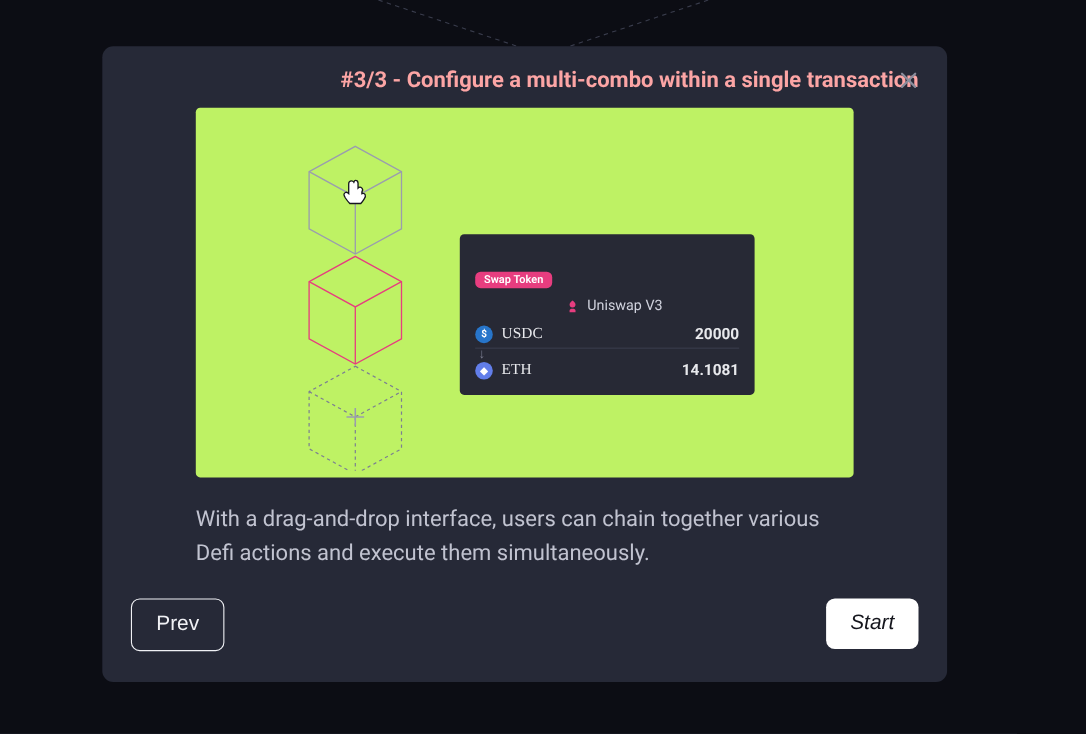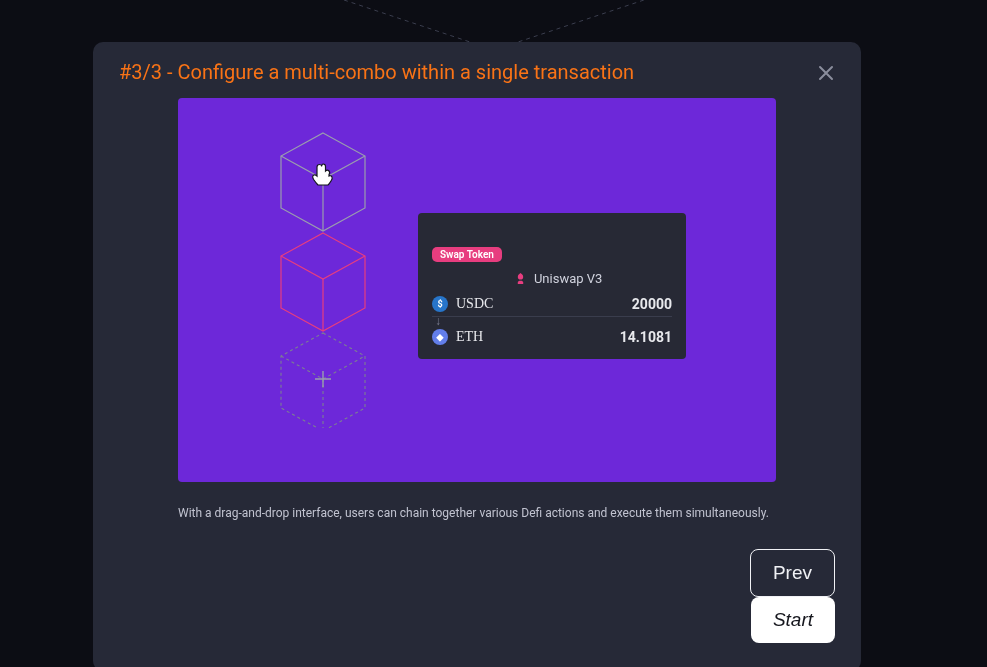--- a/index.html
+++ b/index.html
@@ -34,42 +34,42 @@
     padding: 0 0 28px 0;
   }
   .modal-header {
     display: flex;
     align-items: center;
     padding: 18px 26px 14px 26px;
     position: relative;
   }
   .modal-title {
     flex: 1;
-    text-align: left;
-    color: #f97316;
+    text-align: right;
+    color: #fca5a5;
     font-size: 20px;
-    font-weight: 400;
+    font-weight: 700;
   }
   .close-btn {
     position: absolute;
     right: 22px;
     top: 18px;
     width: 26px;
     height: 26px;
     display: flex;
     align-items: center;
     justify-content: center;
     cursor: pointer;
     color: #8a8d9c;
   }
   .illus-container {
     margin: 0 85px;
-    background: #6d28d9;
+    background: #bef264;
     border-radius: 4px;
-    height: 384px;
+    height: 336px;
     position: relative;
     overflow: hidden;
   }
   .cubes {
     position: absolute;
     left: 95px;
     top: 30px;
   }
   .swap-card {
     position: absolute;
@@ -149,30 +149,29 @@
     font-weight: bold;
   }
   .swap-arrow {
     padding: 0 0 0 3px;
     color: #7c7f92;
     font-size: 12px;
     line-height: 8px;
   }
   .desc {
     color: #c1c3d0;
-    font-size: 12px;
+    font-size: 20px;
     line-height: 1.55;
     margin: 22px 85px 0 85px;
   }
   .footer {
     display: flex;
     justify-content: space-between;
-    align-items: flex-end;
+    align-items: flex-start;
     padding: 26px 26px 0 26px;
-    flex-direction: column;
   }
   .btn {
     border-radius: 8px;
     font-size: 19px;
     font-weight: 500;
     padding: 12px 22px;
     cursor: pointer;
     border: none;
   }
   .btn-prev {

